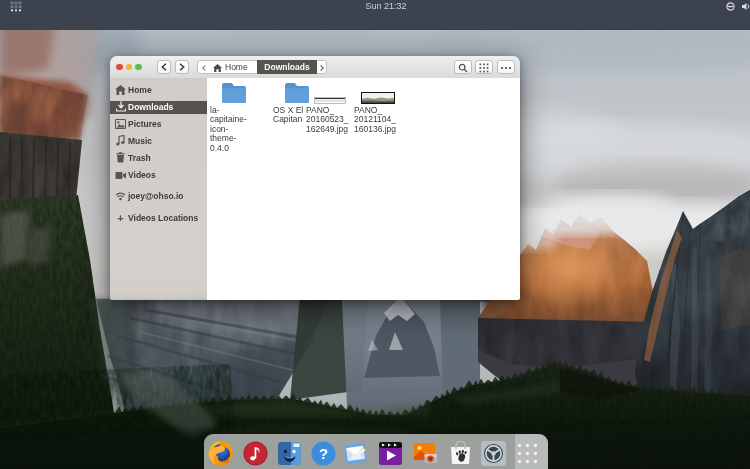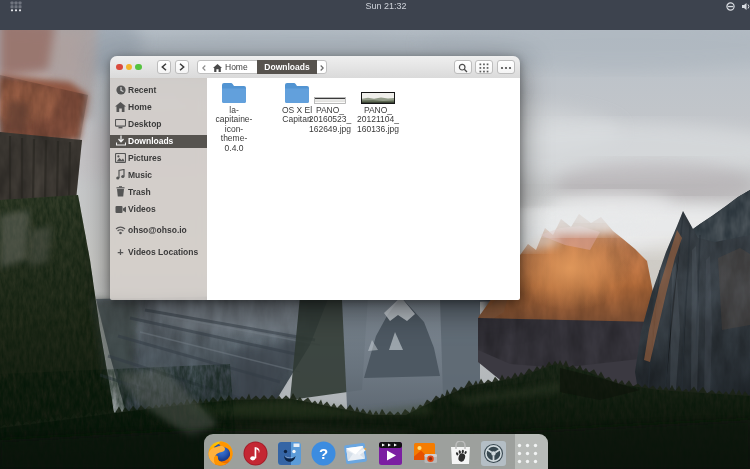--- a/index.html
+++ b/index.html
@@ -15,21 +15,21 @@
 .tl{position:absolute;top:7.5px;width:6.5px;height:6.5px;border-radius:50%;}
 #toolbar .b{position:absolute;top:4px;height:14px;background:linear-gradient(#ffffff,#f4f4f4);border:1px solid #bdbdbd;border-radius:3px;box-sizing:border-box;color:#4a4a4a;text-align:center;}
 #crumb{position:absolute;left:87px;top:4px;width:130px;height:14px;background:#fff;border:1px solid #c0c0c0;border-radius:3px;box-sizing:border-box;font-size:8.5px;color:#3a3a3a;}
 #sidebar{position:absolute;left:0;top:22px;bottom:0;width:97px;background:rgba(214,207,203,0.8);-webkit-backdrop-filter:blur(5px);backdrop-filter:blur(5px);border-radius:0 0 0 2px;}
 .srow{position:relative;height:17px;line-height:17px;font-size:8.5px;font-weight:bold;color:#3b3b3b;white-space:nowrap;}
 .srow .ic{position:absolute;left:4px;top:2px;width:13px;height:13px;text-align:center;}
 .srow .tx{position:absolute;left:18px;top:0;}
 .srow.sel{background:#56534f;color:#fff;height:13px;line-height:13px;margin:2px 0;}
 .srow.sel .ic{top:0;}
 #content{position:absolute;left:97px;top:22px;right:0;bottom:0;background:#fff;border-radius:0 0 2px 0;}
-.cell{position:absolute;top:4px;width:48px;text-align:center;}
+.cell{position:absolute;top:4px;width:48px;}
 .cell .lbl{margin-top:2px;font-size:8.5px;line-height:9.4px;color:#3a3a3a;}
 
 #dock{position:absolute;left:204px;top:434px;width:344px;height:35px;background:rgba(213,215,214,0.72);-webkit-backdrop-filter:blur(4px);backdrop-filter:blur(4px);border-radius:9px 9px 0 0;z-index:25;}
 #dock .grid-bg{position:absolute;right:0;top:0;width:33px;height:35px;background:rgba(235,237,236,0.35);border-radius:0 9px 0 0;}
 .dicon{position:absolute;top:7px;width:25px;height:25px;}
 </style>
 </head>
 <body>
 <svg id="wall" viewBox="0 0 750 469" preserveAspectRatio="none">
 <defs>
@@ -280,38 +280,24 @@
             <circle cx="2" cy="5" r="1.1"></circle>
             <circle cx="6" cy="5" r="1.1"></circle>
             <circle cx="10" cy="5" r="1.1"></circle>
           </g>
         </svg>
       </div>
  </div>
  <div id="sidebar">
   <div style="height:4px"></div>
   <div class="srow">
-        <span class="ic"><svg width="10" height="10" viewBox="0 0 10 10">
-            <circle cx="5" cy="5" r="4.6" fill="#555"></circle>
-            <path d="M5,2 L5,5.4 L7.4,6.6" stroke="#ddd" stroke-width="1.1" fill="none"></path>
-          </svg></span>
-        <span class="tx">Recent</span>
-      </div>
-  <div class="srow">
         <span class="ic"><svg width="11" height="10" viewBox="0 0 11 10">
             <path d="M5.5,0 L11,4.6 L9.5,4.6 L9.5,10 L6.8,10 L6.8,6.4 L4.2,6.4 L4.2,10 L1.5,10 L1.5,4.6 L0,4.6 Z" fill="#555"></path>
           </svg></span>
         <span class="tx">Home</span>
-      </div>
-  <div class="srow">
-        <span class="ic"><svg width="11" height="10" viewBox="0 0 11 10">
-            <rect x="0.5" y="0.5" width="10" height="6.6" rx="0.8" fill="none" stroke="#555" stroke-width="1.1"></rect>
-            <rect x="3.5" y="8" width="4" height="1.4" fill="#555"></rect>
-          </svg></span>
-        <span class="tx">Desktop</span>
       </div>
   <div class="srow sel">
         <span class="ic"><svg width="10" height="11" viewBox="0 0 10 11">
             <path d="M5,0.5 L5,6 M2.5,4 L5,6.8 L7.5,4" stroke="#eee" stroke-width="1.3" fill="none"></path>
             <path d="M0.5,7.5 L0.5,10 L9.5,10 L9.5,7.5" stroke="#eee" stroke-width="1.1" fill="none"></path>
           </svg></span>
         <span class="tx">Downloads</span>
       </div>
   <div class="srow">
         <span class="ic"><svg width="11" height="10" viewBox="0 0 11 10">
@@ -343,21 +329,21 @@
             <path d="M8,3.5 L11,1.5 L11,7.5 L8,5.5 Z" fill="#555"></path>
           </svg></span>
         <span class="tx">Videos</span>
       </div>
   <div style="height:4px"></div>
   <div class="srow">
         <span class="ic"><svg width="11" height="10" viewBox="0 0 11 10">
             <path d="M1,4 A6.4,6.4 0 0 1 10,4 M2.6,6 A4,4 0 0 1 8.4,6" stroke="#555" stroke-width="1.1" fill="none"></path>
             <circle cx="5.5" cy="8" r="1.3" fill="#555"></circle>
           </svg></span>
-        <span class="tx">ohso@ohso.io</span>
+        <span class="tx">joey@ohso.io</span>
       </div>
   <div style="height:5px"></div>
   <div class="srow">
         <span class="ic" style="font-weight:bold;color:#555;font-size:11px;line-height:13px;">+</span>
         <span class="tx">Videos Locations</span>
       </div>
  </div>
  <div id="content">
   <div class="cell" style="left:3px;">
    <svg width="26" height="22" viewBox="0 0 26 22" style="display:block;margin:0 auto;">

